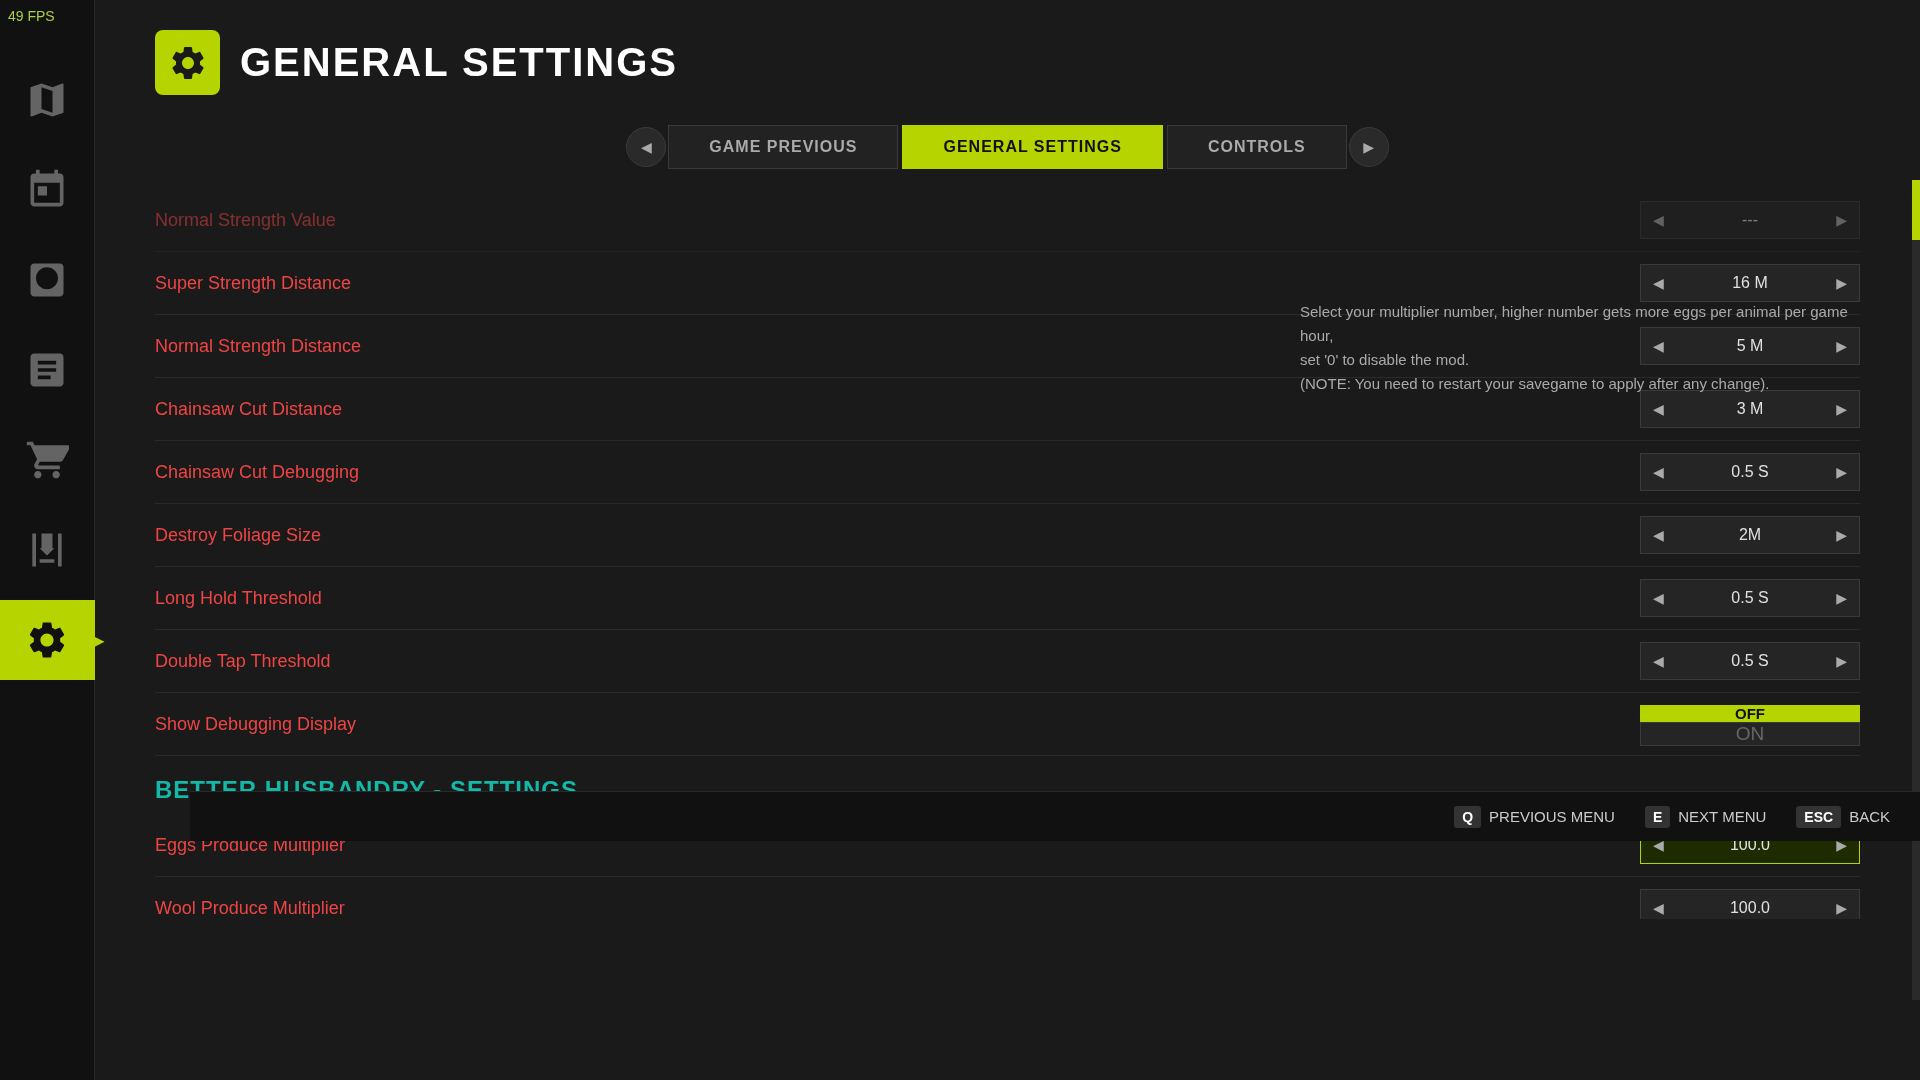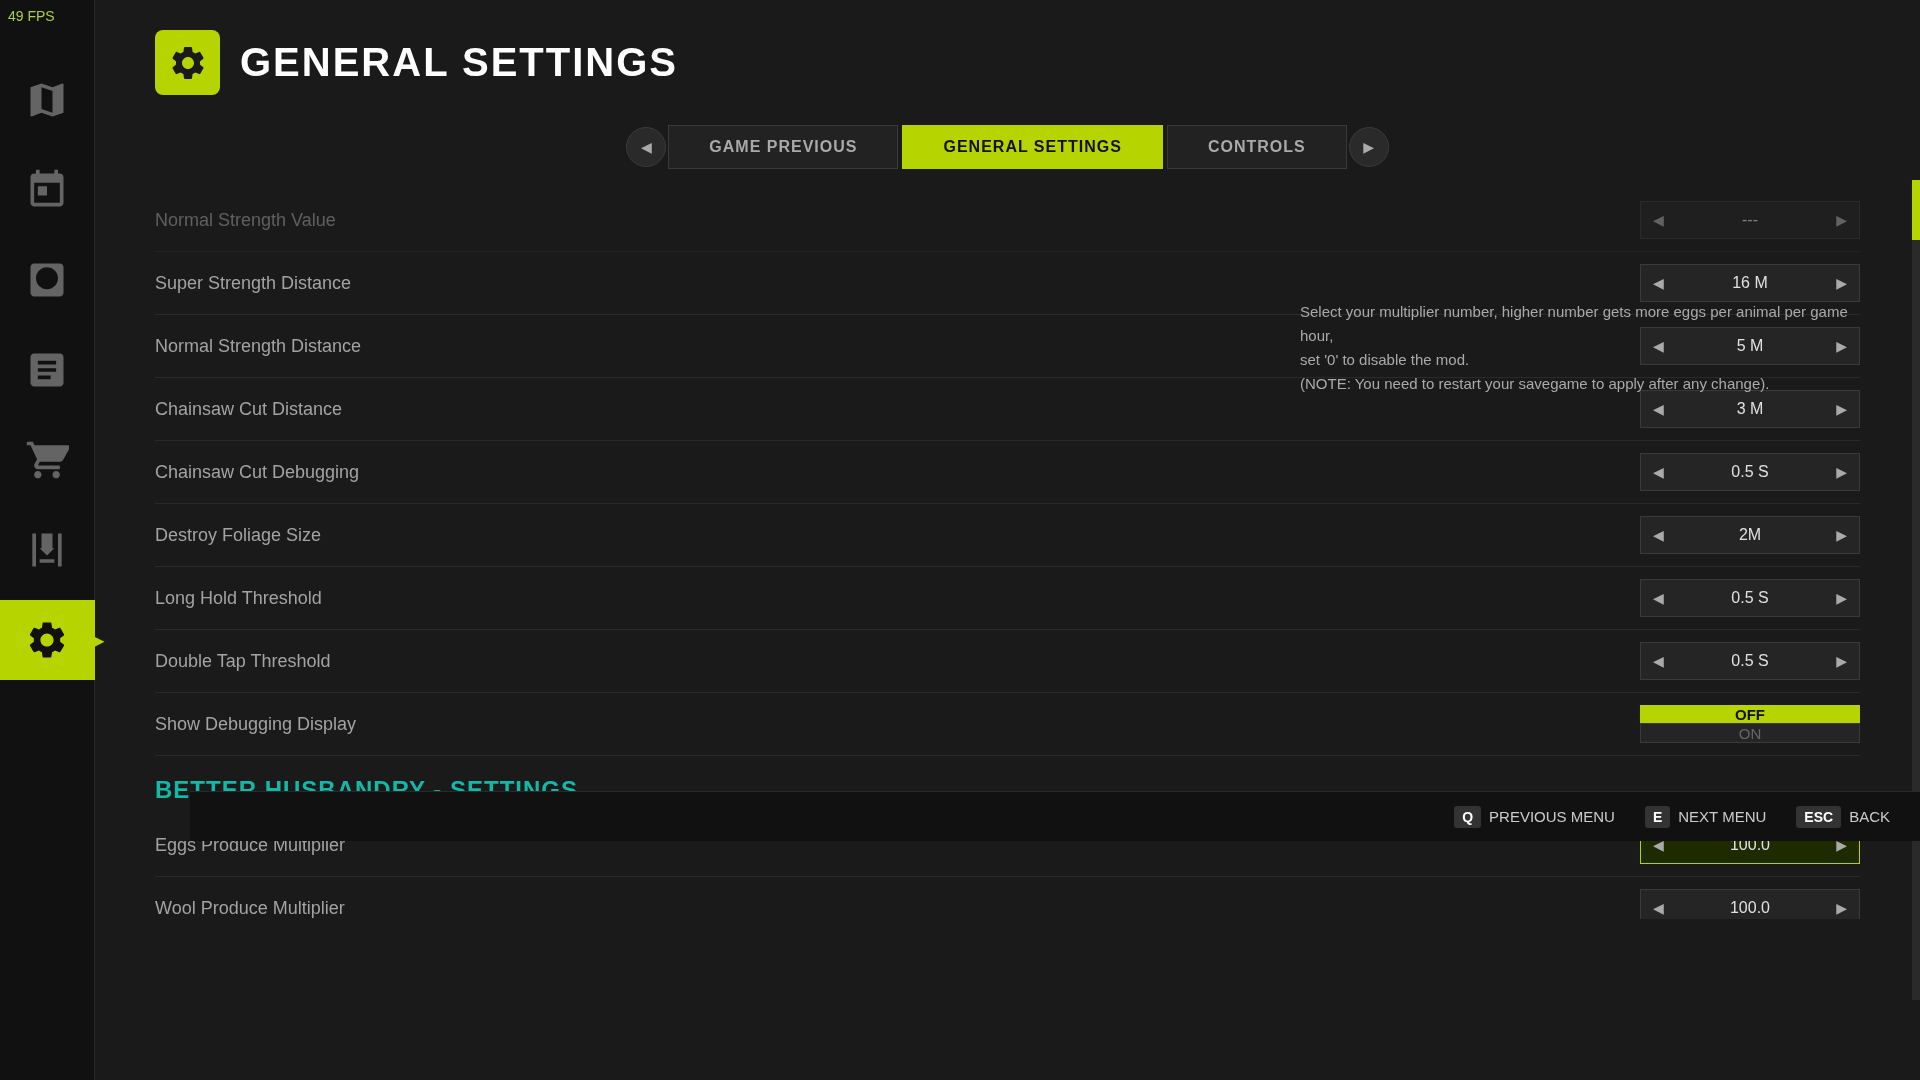--- a/index.html
+++ b/index.html
@@ -170,21 +170,21 @@
     .settings-row {
       display: flex;
       align-items: center;
       justify-content: space-between;
       padding: 12px 0;
       border-bottom: 1px solid #2a2a2a;
     }
 
     .settings-label {
       font-size: 18px;
-      color: #a3a3a3;
+      color: #ef4444;
       flex: 1;
     }
 
     .settings-control {
       display: flex;
       align-items: center;
       width: 220px;
     }
 
     .value-box {
@@ -231,21 +231,21 @@
       font-size: 15px;
       display: flex;
       align-items: center;
       justify-content: center;
       cursor: pointer;
     }
     .toggle-on {
       flex: 1;
       background: #252525;
       color: #666;
-      font-size: 15px;
+      font-size: 19px;
       display: flex;
       align-items: center;
       justify-content: center;
       cursor: pointer;
       border: 1px solid #3a3a3a;
     }
 
     
     .section-header {
       font-size: 24px;

